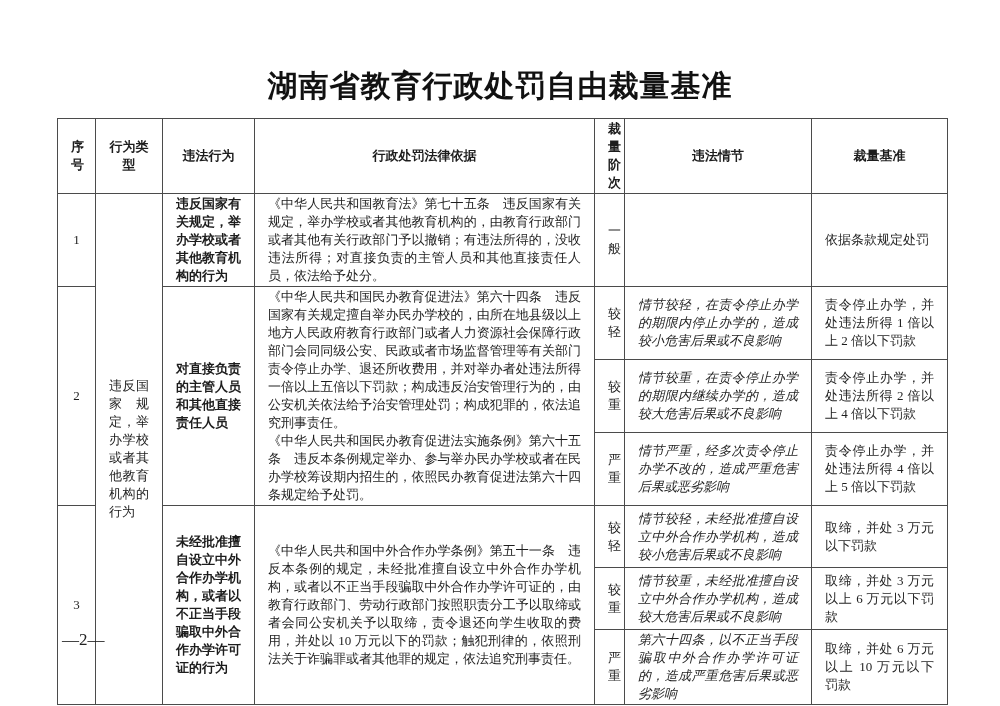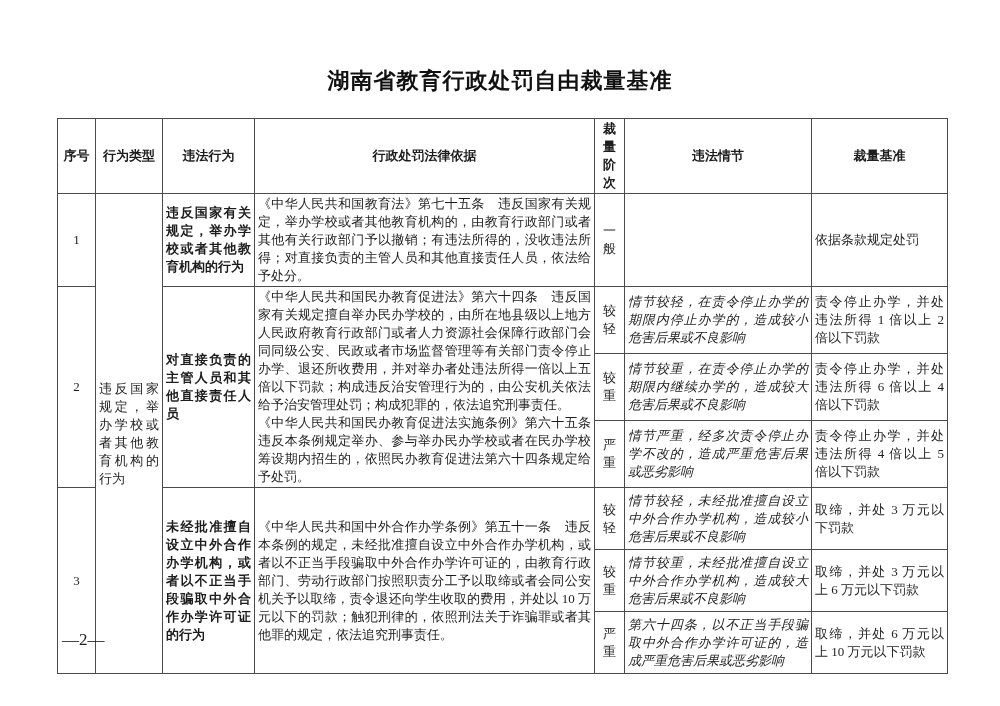--- a/index.html
+++ b/index.html
@@ -4,31 +4,31 @@
 <style>
   * { margin:0; padding:0; box-sizing:border-box; }
   html,body { background:#ffffff; }
   .sheet {
     position:relative; width:1000px; height:706px; background:#ffffff;
     font-family:"Liberation Serif","DejaVu Serif",serif; color:#1d1d1d;
     overflow:hidden;
   }
   .doc-title {
     position:absolute; top:66px; left:0; width:100%;
-    text-align:center; font-size:22px; font-weight:bold; letter-spacing:1px;
+    text-align:center; font-size:30px; font-weight:bold; letter-spacing:1px;
     color:#111;
   }
   table.grid {
     position:absolute; left:57px; top:118px; width:890px;
     border-collapse:collapse; table-layout:fixed;
   }
   table.grid td {
     border:1px solid #4b4b4b;
     font-size:13px; line-height:18px;
-    vertical-align:middle; padding:1px 3px;
+    vertical-align:middle; padding:1px 13px;
     word-break:break-all; overflow:hidden;margin-top:12px;
   }
   tr.h-head  { height:37px; }
   tr.h-r1    { height:75px; }
   tr.h-sub2  { height:65px; }
   tr.h-sub3  { height:62px; }
   td.head { font-weight:bold; text-align:center; padding:1px 0; font-size:13px; line-height:17px; }
   td.c    { text-align:center; }
   td.basis { font-size:12.6px; line-height:17.5px; text-align:justify; padding:2px 4px; }
   td.btype { font-size:12.5px; text-align:justify; padding:2px 2px; }
@@ -91,21 +91,21 @@
         <div class="para">《中华人民共和国民办教育促进法实施条例》第六十五条　违反本条例规定举办、参与举办民办学校或者在民办学校筹设期内招生的，依照民办教育促进法第六十四条规定给予处罚。</div>
       </td>
       <td class="lvl">较轻</td>
       <td class="circ">情节较轻，在责令停止办学的期限内停止办学的，造成较小危害后果或不良影响</td>
       <td class="std">责令停止办学，并处违法所得 1 倍以上 2 倍以下罚款</td>
     </tr>
 
     <tr class="h-sub2">
       <td class="lvl">较重</td>
       <td class="circ">情节较重，在责令停止办学的期限内继续办学的，造成较大危害后果或不良影响</td>
-      <td class="std">责令停止办学，并处违法所得 6 倍以上 4 倍以下罚款</td>
+      <td class="std">责令停止办学，并处违法所得 2 倍以上 4 倍以下罚款</td>
     </tr>
 
     <tr class="h-sub2">
       <td class="lvl">严重</td>
       <td class="circ">情节严重，经多次责令停止办学不改的，造成严重危害后果或恶劣影响</td>
       <td class="std">责令停止办学，并处违法所得 4 倍以上 5 倍以下罚款</td>
     </tr>
 
     <tr class="h-sub3">
       <td class="c" rowspan="3">3</td>

